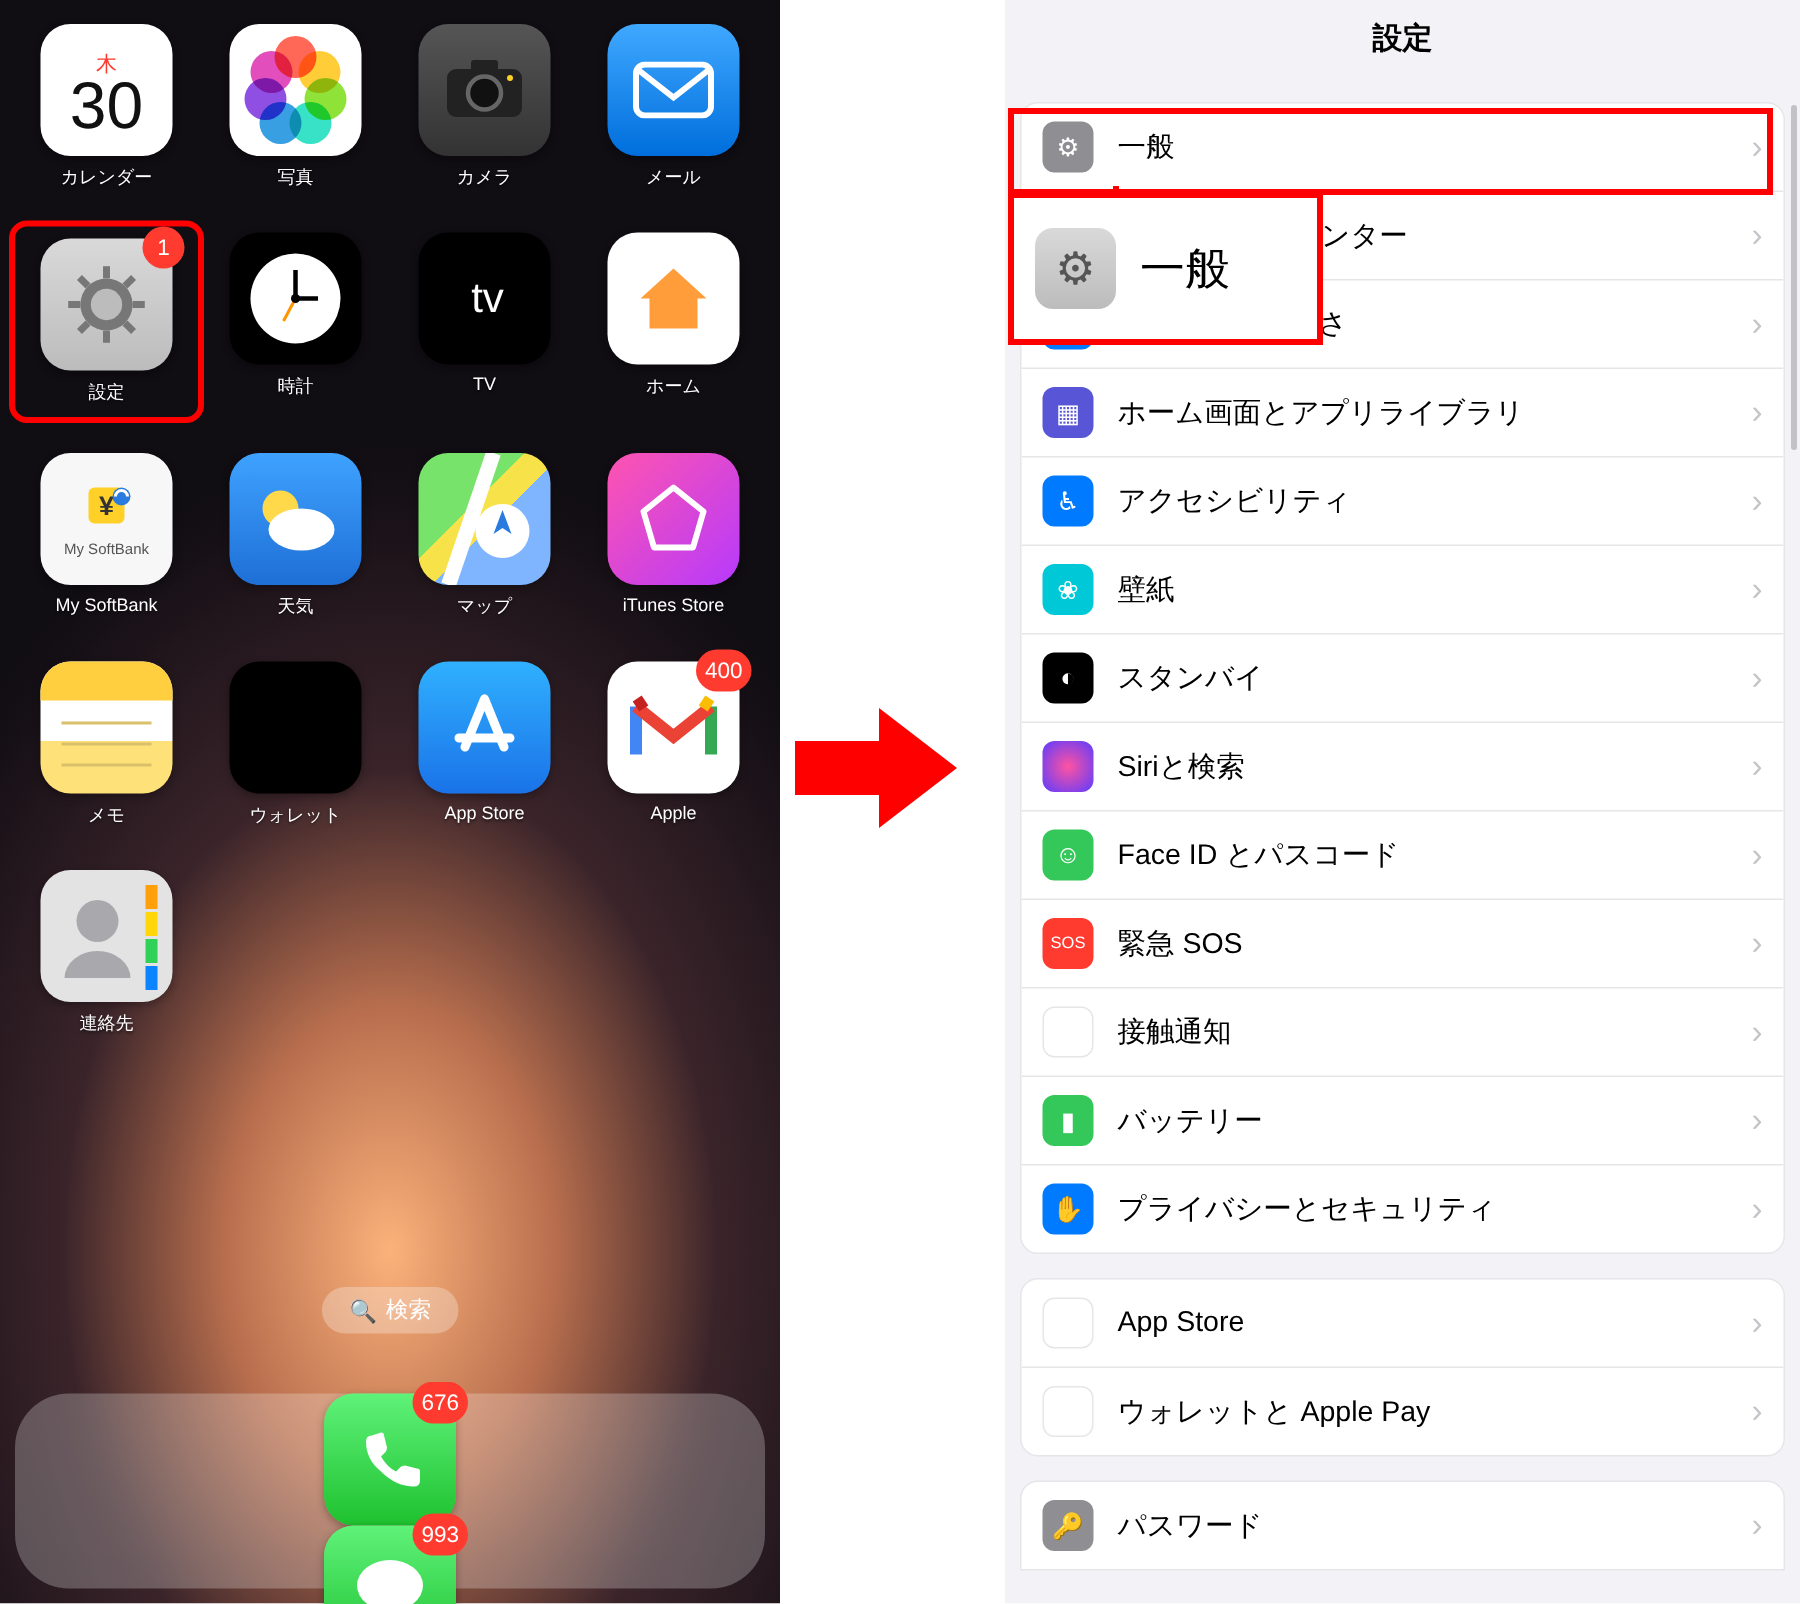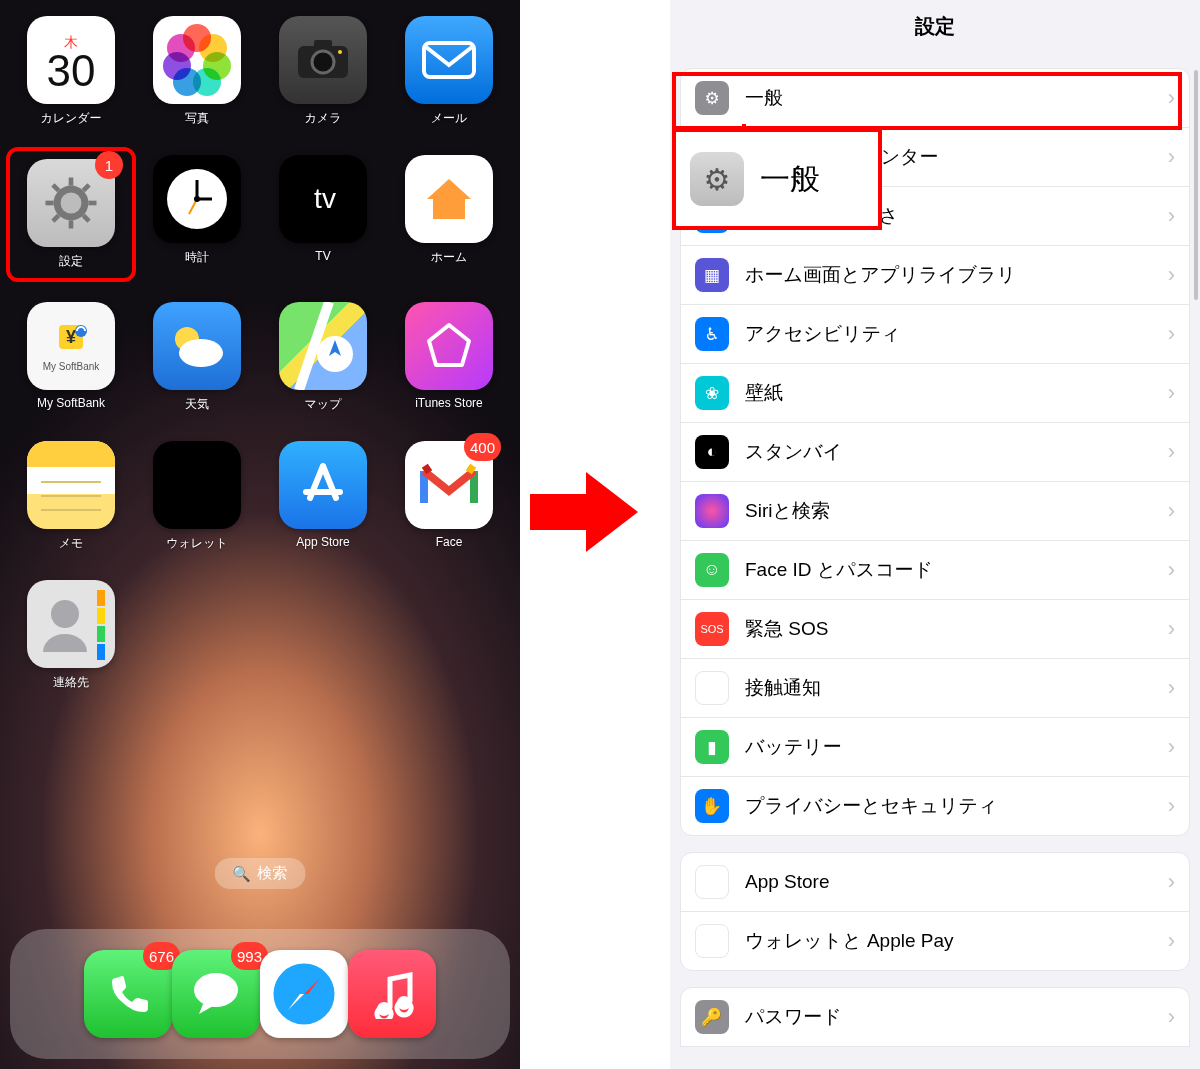--- a/index.html
+++ b/index.html
@@ -92,22 +92,23 @@
     position:absolute; left:50%; transform:translateX(-50%); bottom:180px;
     background:rgba(255,255,255,.28); backdrop-filter:blur(6px);
     padding:6px 18px; border-radius:18px; font-size:15px; color:#fff;
     display:flex; align-items:center; gap:6px;
   }
 
   .dock{
     position:absolute; left:10px; right:10px; bottom:10px;
     height:130px; border-radius:36px;
     background:rgba(255,255,255,.25); backdrop-filter:blur(10px);
-    display:flex; justify-content:center; align-items:center;
+    display:flex; justify-content:space-between; align-items:center;
     padding:0 8px;
+    flex-direction:column;
   }
   .ic-phone  { background:linear-gradient(#5ff27a,#1ec12f); }
   .ic-msg    { background:linear-gradient(#5ff27a,#1ec12f); }
   .ic-safari { background:#fff; }
   .ic-music  { background:linear-gradient(#ff5a78,#ff2d3b); }
 
   
   .arrow{
     position:absolute; left:530px; top:472px; width:120px; height:80px;
   }
@@ -361,21 +362,21 @@
       <div class="icon-box ic-gmail">
         <svg width="58" height="44" viewBox="0 0 58 44">
             <path d="M4 8 L4 40" stroke="#4285f4" stroke-width="8"></path>
             <path d="M54 8 L54 40" stroke="#34a853" stroke-width="8"></path>
             <path d="M4 8 L29 28 L54 8" fill="none" stroke="#ea4335" stroke-width="8"></path>
             <path d="M4 8 L10 4" stroke="#c5221f" stroke-width="8"></path>
             <path d="M54 8 L48 4" stroke="#fbbc04" stroke-width="8"></path>
           </svg>
         <span class="badge">400</span>
       </div>
-      <span class="label">Face</span>
+      <span class="label">Apple</span>
     </div>
 
     <div class="app">
       <div class="icon-box ic-contacts">
         <svg width="88" height="88" viewBox="0 0 88 88" style="position:absolute;inset:0;">
             <rect x="70" y="10" width="8" height="16" fill="#ff9f0a"></rect>
             <rect x="70" y="28" width="8" height="16" fill="#ffd60a"></rect>
             <rect x="70" y="46" width="8" height="16" fill="#30d158"></rect>
             <rect x="70" y="64" width="8" height="16" fill="#0a84ff"></rect>
             <circle cx="38" cy="34" r="14" fill="#a9a9ad"></circle>

